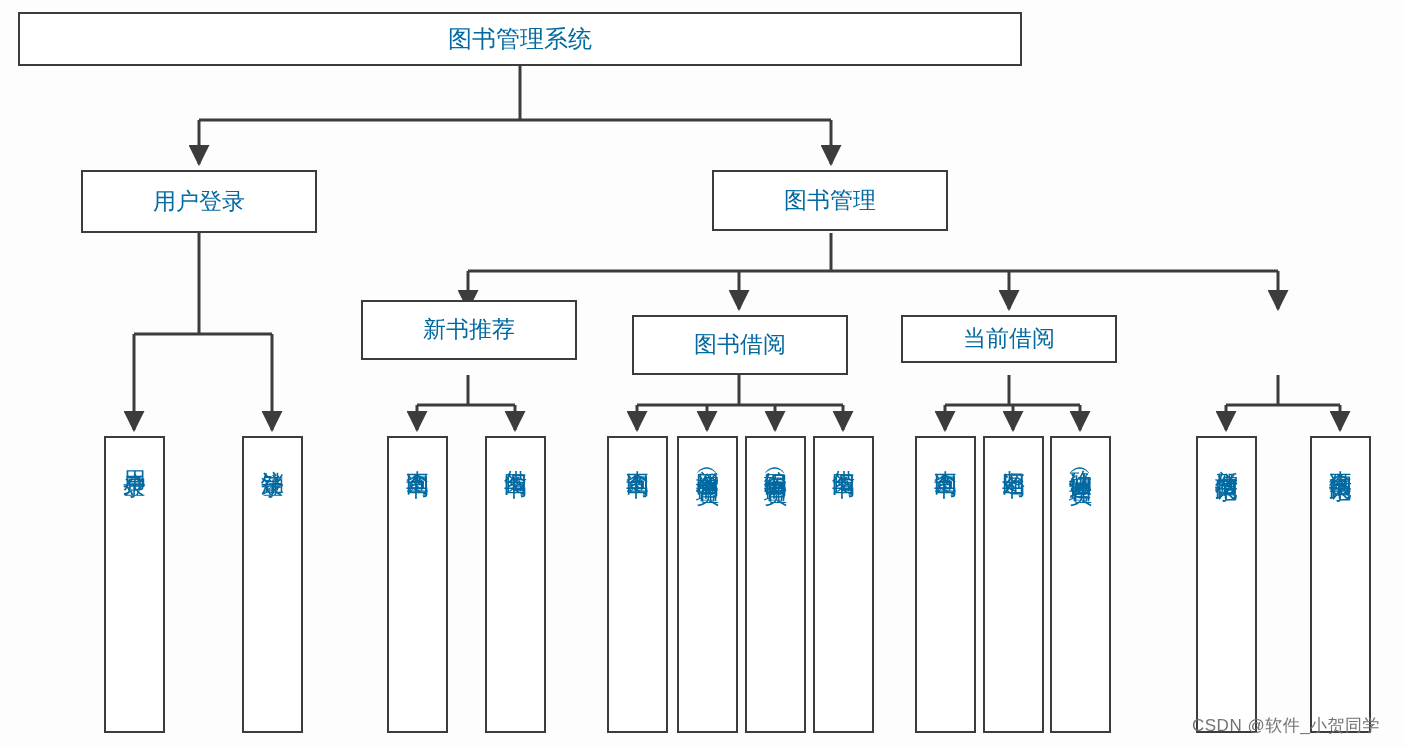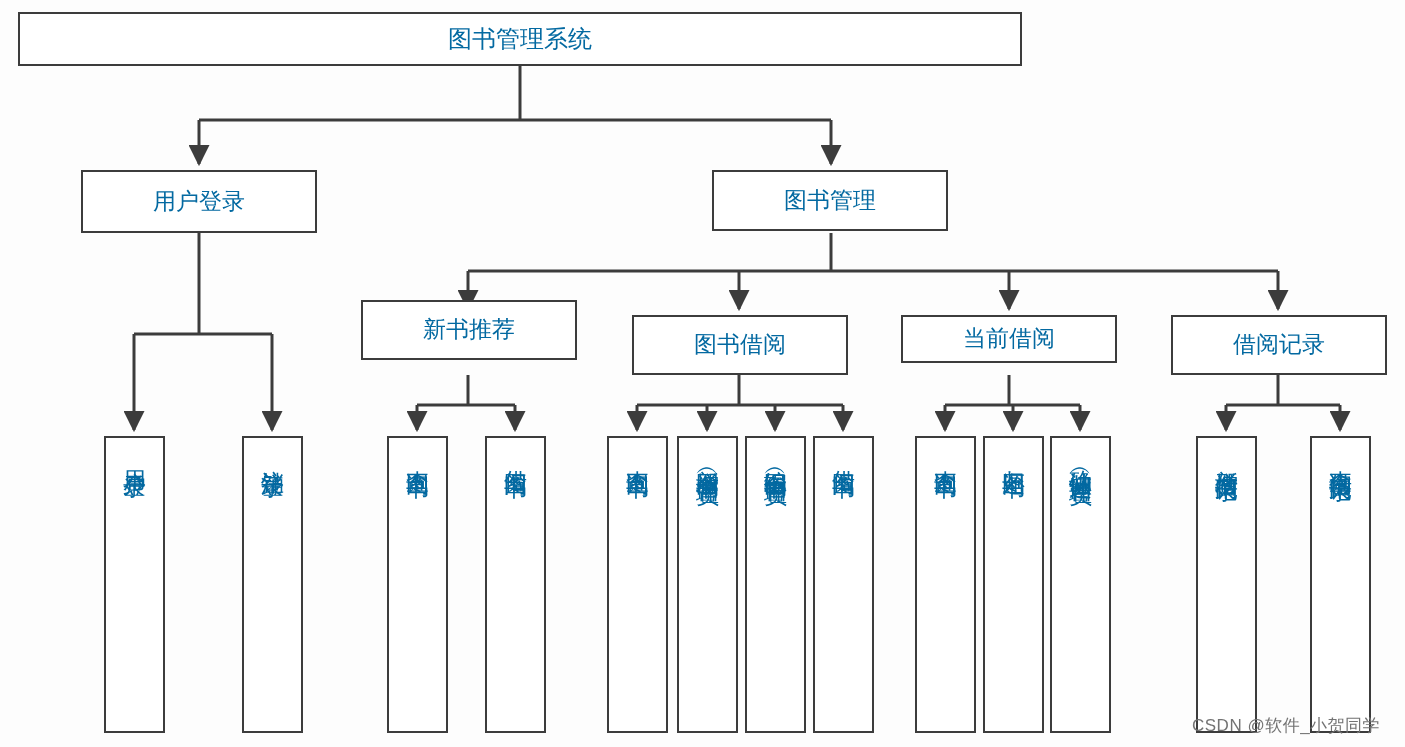--- a/index.html
+++ b/index.html
@@ -139,23 +139,20 @@
 
   <div class="node horizontal" style="left:361px; top:300px; width:216px; height:60px;">
     <span class="node-label">新书推荐</span>
   </div>
   <div class="node horizontal" style="left:632px; top:315px; width:216px; height:60px;">
     <span class="node-label">图书借阅</span>
   </div>
   <div class="node horizontal" style="left:901px; top:315px; width:216px; height:48px;">
     <span class="node-label">当前借阅</span>
   </div>
-  <div class="node horizontal" style="left:1171px; top:315px; width:216px; height:60px;">
-    <span class="node-label">借阅记录</span>
-  </div>
 
   <div class="node vertical" style="left:104px; top:436px; width:61px; height:297px;">
     <span class="node-label">用户登录</span>
   </div>
   <div class="node vertical" style="left:242px; top:436px; width:61px; height:297px;">
     <span class="node-label">注销登录</span>
   </div>
 
   <div class="node vertical" style="left:387px; top:436px; width:61px; height:297px;">
     <span class="node-label">查询图书</span>

